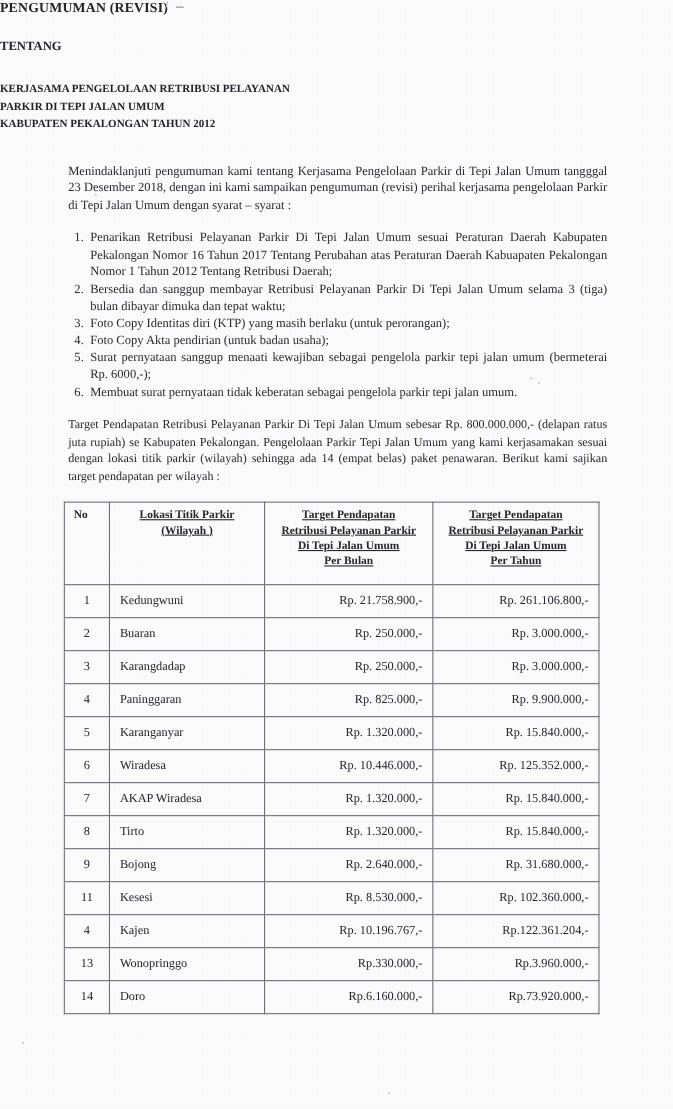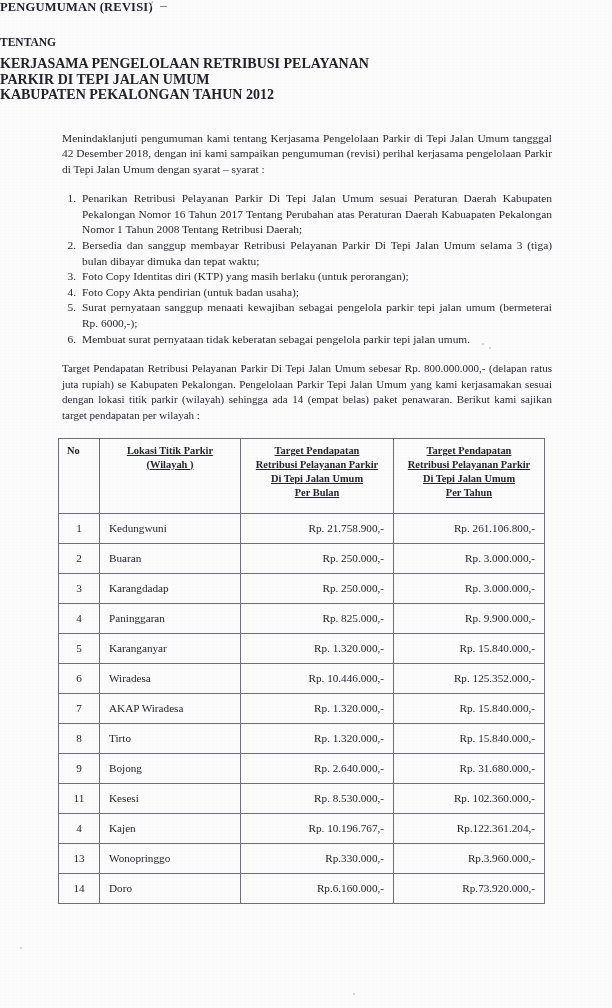--- a/index.html
+++ b/index.html
@@ -60,22 +60,22 @@
     transform: rotate(18deg);
   }
   .subtitle {
     font-weight: bold;
     font-size: 11.5px;
     margin-top: 21px;
     color: #23232a;
   }
   .maintitle {
     font-weight: bold;
-    font-size: 14px;
-    margin-top: 8px;
+    font-size: 10px;
+    margin-top: 26px;
     line-height: 15.5px;
     color: #23232a;
   }
   .maintitle div { white-space: nowrap; }
 
   .body-wrap {
     margin: 0 60px 0 62px;
   }
   p.intro {
     margin: 28px 0 0 0;
@@ -176,24 +176,24 @@
     <div class="subtitle">TENTANG</div>
     <div class="maintitle">
       <div>KERJASAMA PENGELOLAAN RETRIBUSI PELAYANAN</div>
       <div>PARKIR DI TEPI JALAN UMUM</div>
       <div>KABUPATEN PEKALONGAN TAHUN 2012</div>
     </div>
   </div>
 
   <div class="body-wrap">
 
-    <p class="intro">Menindaklanjuti pengumuman kami tentang Kerjasama Pengelolaan Parkir di Tepi Jalan Umum tangggal 42 Desember 2018, dengan ini kami sampaikan pengumuman (revisi) perihal kerjasama pengelolaan Parkir di Tepi Jalan Umum dengan syarat – syarat :</p>
+    <p class="intro">Menindaklanjuti pengumuman kami tentang Kerjasama Pengelolaan Parkir di Tepi Jalan Umum tangggal 23 Desember 2018, dengan ini kami sampaikan pengumuman (revisi) perihal kerjasama pengelolaan Parkir di Tepi Jalan Umum dengan syarat – syarat :</p>
 
     <ol class="reqs">
-      <li>Penarikan Retribusi Pelayanan Parkir Di Tepi Jalan Umum sesuai Peraturan Daerah Kabupaten Pekalongan Nomor 16 Tahun 2017 Tentang Perubahan atas Peraturan Daerah Kabuapaten Pekalongan Nomor 1 Tahun 2008 Tentang Retribusi Daerah;</li>
+      <li>Penarikan Retribusi Pelayanan Parkir Di Tepi Jalan Umum sesuai Peraturan Daerah Kabupaten Pekalongan Nomor 16 Tahun 2017 Tentang Perubahan atas Peraturan Daerah Kabuapaten Pekalongan Nomor 1 Tahun 2012 Tentang Retribusi Daerah;</li>
       <li>Bersedia dan sanggup membayar Retribusi Pelayanan Parkir Di Tepi Jalan Umum selama 3 (tiga) bulan dibayar dimuka dan tepat waktu;</li>
       <li>Foto Copy Identitas diri (KTP) yang masih berlaku (untuk perorangan);</li>
       <li>Foto Copy Akta pendirian (untuk badan usaha);</li>
       <li>Surat pernyataan sanggup menaati kewajiban sebagai pengelola parkir tepi jalan umum (bermeterai Rp. 6000,-);</li>
       <li>Membuat surat pernyataan tidak keberatan sebagai pengelola parkir tepi jalan umum.</li>
     </ol>
 
     <p class="target">Target Pendapatan Retribusi Pelayanan Parkir Di Tepi Jalan Umum sebesar Rp. 800.000.000,- (delapan ratus  juta rupiah) se Kabupaten Pekalongan. Pengelolaan Parkir Tepi Jalan Umum yang kami kerjasamakan sesuai dengan lokasi titik parkir (wilayah) sehingga ada 14 (empat belas) paket penawaran. Berikut kami sajikan target pendapatan per wilayah :</p>
 
     <table class="wilayah">

